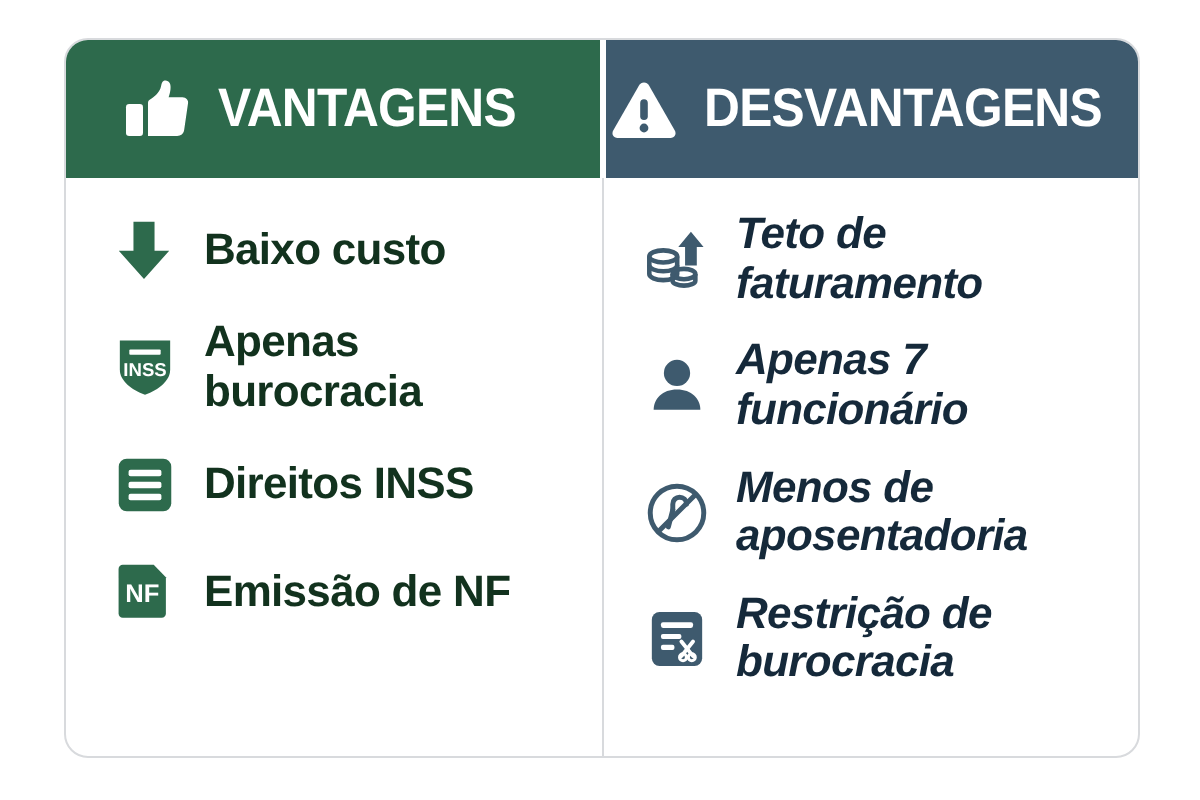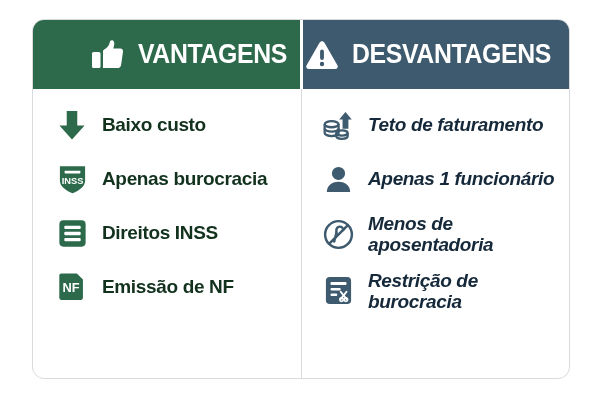--- a/index.html
+++ b/index.html
@@ -39,21 +39,21 @@
   }
   .hdr {
     flex: 1 1 50%;
     display: flex;
     align-items: center;
     justify-content: center;
     gap: 12px;
     color: #ffffff;
     box-sizing: border-box;
   }
-  .hdr-pro { background: #2d6a4c; justify-content: flex-end; }
+  .hdr-pro { background: #2d6a4c; }
   .hdr-con { background: #3e5a6e; text-align: right; }
   .hdr-gap {
     flex: 0 0 3px;
     background: #ffffff;
   }
   .hdr-title {
     font-size: 27px;
     font-weight: 700;
     letter-spacing: -0.4px;
     line-height: 1;
@@ -98,21 +98,21 @@
     width: 34px;
     height: 36px;
     flex: 0 0 34px;
     display: flex;
     align-items: center;
     justify-content: center;
     text-align: center;
   }
   .item-icon svg { display: block; }
   .item-label {
-    font-size: 19px;
+    font-size: 22px;
     font-weight: 700;
     line-height: 1.12;
     letter-spacing: -0.35px;
   }
   .pro .item-label { color: #12321e; }
   .con .item-label { color: #15293a; font-style: italic; }
 </style>
 </head>
 <body>
 
@@ -213,21 +213,21 @@
           <span class="item-label">Teto de faturamento</span>
         </div>
 
         <div class="item">
           <span class="item-icon">
             <svg viewBox="0 0 34 34" width="31" height="31" aria-hidden="true">
               <circle cx="17" cy="10.4" r="7.2" fill="#3e5a6e"></circle>
               <path d="M17 19.4 C25 19.4 29.8 24.4 29.8 30.6 L4.2 30.6 C4.2 24.4 9 19.4 17 19.4 Z" fill="#3e5a6e"></path>
             </svg>
           </span>
-          <span class="item-label">Apenas 1 funcionário</span>
+          <span class="item-label">Apenas 7 funcionário</span>
         </div>
 
         <div class="item">
           <span class="item-icon">
             <svg viewBox="0 0 36 36" width="33" height="33" aria-hidden="true">
               <circle cx="18" cy="18" r="14.6" fill="none" stroke="#3e5a6e" stroke-width="2.7"></circle>
               <line x1="8" y1="28" x2="28" y2="8" stroke="#3e5a6e" stroke-width="2.7" stroke-linecap="round"></line>
               <path d="M23.2 13.2 C23.2 10.9 21.4 9.4 19.4 9.4 C17.4 9.4 15.7 10.9 15.7 13.2 L15.7 16.3" fill="none" stroke="#3e5a6e" stroke-width="2.7" stroke-linecap="round"></path>
               <line x1="15.7" y1="16.3" x2="13.3" y2="25.6" stroke="#3e5a6e" stroke-width="2.7" stroke-linecap="round"></line>
             </svg>

